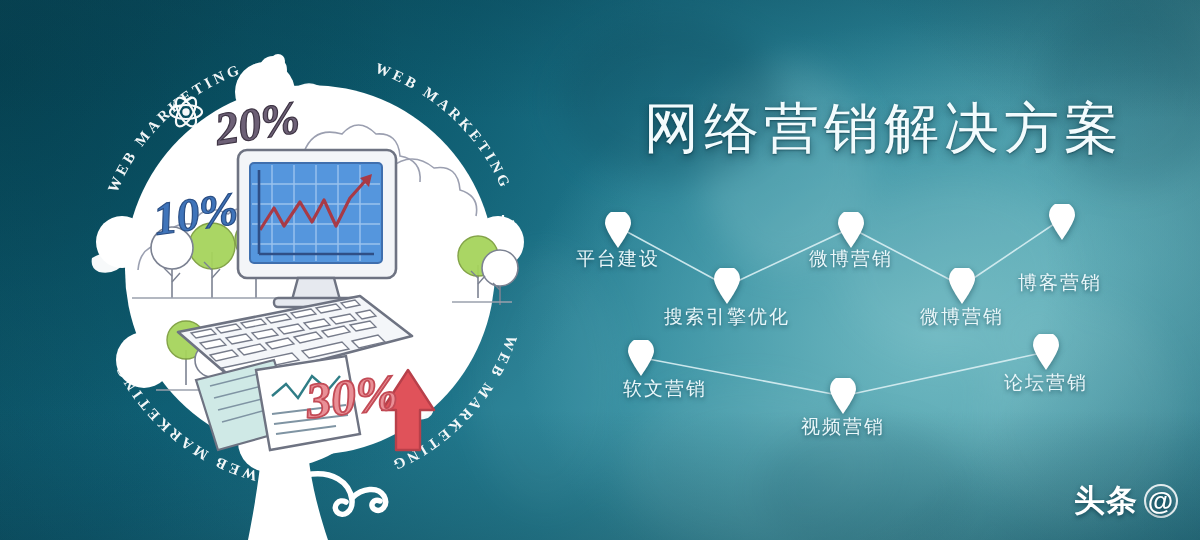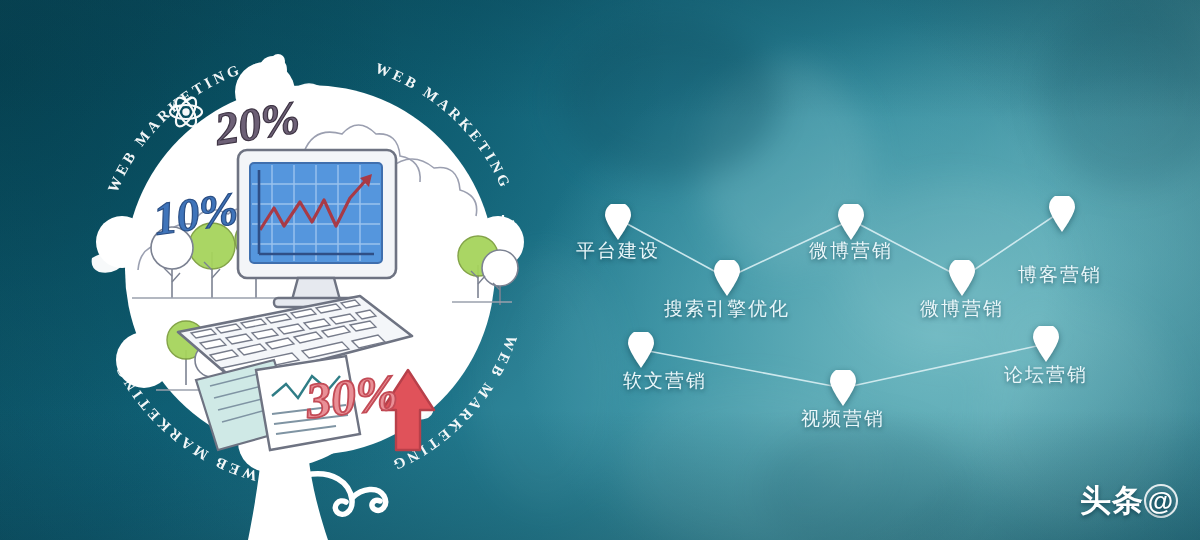--- a/index.html
+++ b/index.html
@@ -43,21 +43,21 @@
     position: absolute; left: 644px; top: 98px;
     font-size: 55px; line-height: 1.1;
     letter-spacing: 5px;
     color: #f2fbfd;
     font-weight: 500;
     text-shadow: 0 3px 8px rgba(2,40,52,.55), 0 1px 2px rgba(2,40,52,.55);
     white-space: nowrap;
   }
 
   
-  #network { position: absolute; left: 0; top: 0; width: 1200px; height: 504px; }
+  #network { position: absolute; left: 0; top: 8px; width: 1200px; height: 504px; }
   #network svg { position: absolute; left: 0; top: 0; }
   .pin {
     position: absolute;
     width: 26px; height: 36px;
     transform: translate(-13px, -36px);
     filter: drop-shadow(0 2px 3px rgba(4,46,60,.45));
   }
   .pin svg { display:block; width: 26px; height: 36px; }
   .pin-label {
     position: absolute;
@@ -69,21 +69,21 @@
     text-shadow: 0 2px 4px rgba(3,44,58,.55);
   }
 
   
   #illu { position: absolute; left: 60px; top: 30px; width: 500px; height: 510px; }
   #illu svg { display: block; }
 
   
   #watermark {
     position: absolute; right: 22px; bottom: 18px;
-    display: flex; align-items: center; 
+    display: flex; align-items: center; gap: 6px;
     font-size: 31px; font-weight: bold;
     color: #ffffff;
     letter-spacing: 1px;
     text-shadow: 0 2px 4px rgba(4,44,58,.62);
   }
   #watermark .wm-at {
     display: inline-flex; align-items: center; justify-content: center;
     width: 34px; height: 34px; border-radius: 50%;
     font-size: 26px; font-weight: bold;
     color: #ffffff;
@@ -295,20 +295,21 @@
       </g>
 
       <g font-family="'Liberation Serif', serif" font-weight="bold" font-style="italic">
         <text x="96" y="205" font-size="46" fill="#3f74ba" stroke="#2b4f85" stroke-width="1.2" transform="rotate(-8 96 205)">10%</text>
         <text x="158" y="115" font-size="46" fill="#6d6076" stroke="#3f3545" stroke-width="1.2" transform="rotate(-9 158 115)">20%</text>
         <text x="248" y="388" font-size="50" fill="#e98f96" stroke="#c34b56" stroke-width="1.8" transform="rotate(-6 248 388)">30%</text>
       </g>
     </svg>
   </div>
 
+  <div id="title">网络营销解决方案</div>
 
   <div id="network">
     <svg width="1200" height="540">
       <g fill="none" stroke="#d7eef2" stroke-width="1.6" opacity=".92">
         <polyline points="620,220 727,278 851,220 962,278 1060,212"></polyline>
         <polyline points="643,350 843,388 1046,344"></polyline>
       </g>
     </svg>
   <div class="pin" style="left: 618px; top: 240px;">
         <svg viewBox="0 0 26 36" xmlns="http://www.w3.org/2000/svg">

